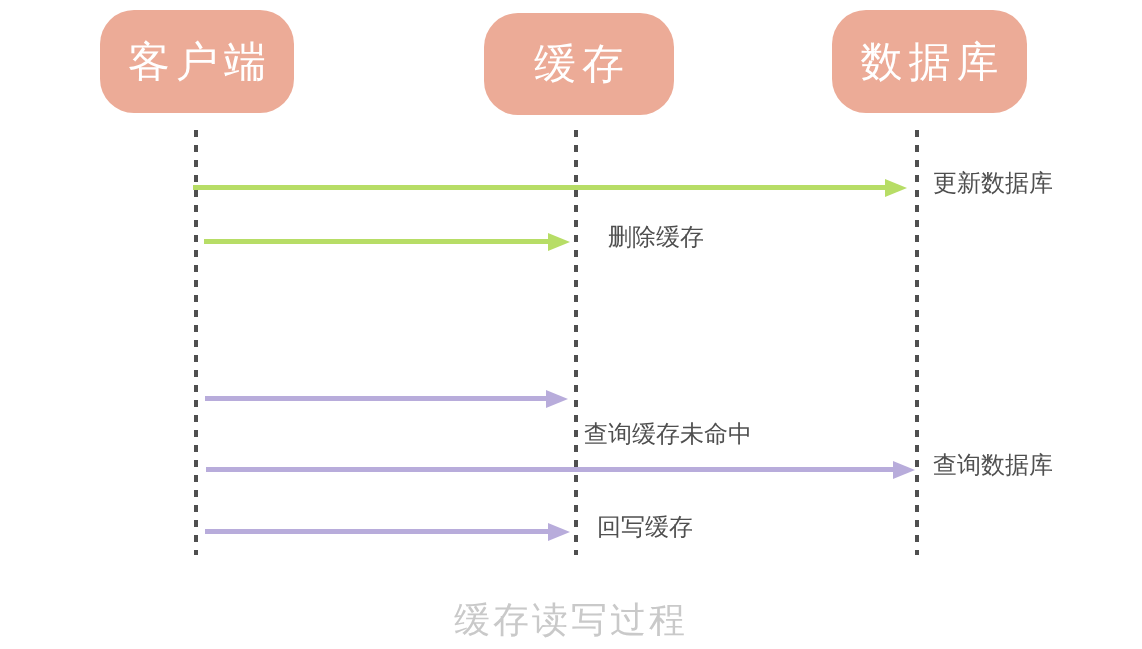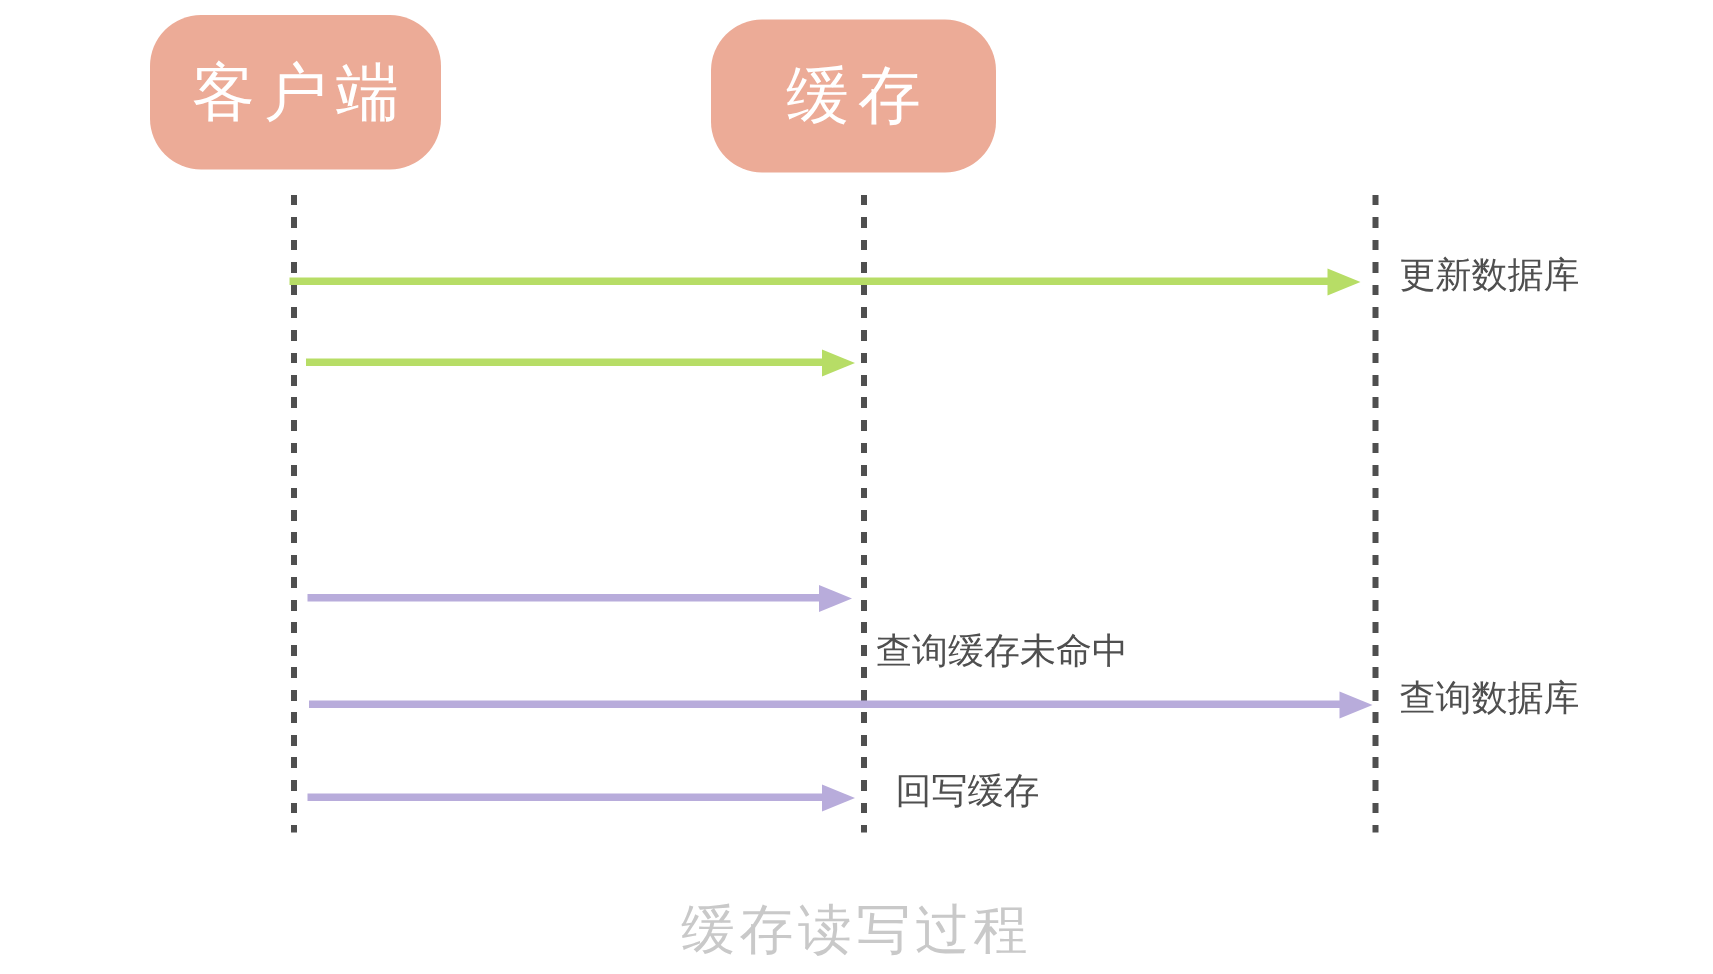--- a/index.html
+++ b/index.html
@@ -22,21 +22,21 @@
     background: var(--actor-fill, #ecab97);
     color: var(--actor-text, #ffffff);
     display: flex;
     align-items: center;
     justify-content: center;
     font-size: 42px;
     letter-spacing: 6px;
     text-indent: 6px;
   }
   .actor.client   { left: 100px; top: 10px; width: 194px; height: 103px; }
-  .actor.cache    { left: 474px; top: 13px; width: 190px; height: 102px; }
+  .actor.cache    { left: 484px; top: 13px; width: 190px; height: 102px; }
   .actor.database { left: 832px; top: 10px; width: 195px; height: 103px; }
 
   
   .lifeline {
     position: absolute;
     top: 130px;
     height: 425px;
     width: 4px;
     background: repeating-linear-gradient(
       to bottom,
@@ -112,20 +112,23 @@
 <body>
 
 <div class="canvas">
 
   <div class="actor client">
     <span>客户端</span>
   </div>
   <div class="actor cache">
     <span>缓存</span>
   </div>
+  <div class="actor database">
+    <span>数据库</span>
+  </div>
 
   <div class="lifeline client"></div>
   <div class="lifeline cache"></div>
   <div class="lifeline database"></div>
 
   <div class="msg-arrow write a1">
     <div class="line"></div>
     <div class="head"></div>
   </div>
   <div class="msg-arrow write a2">
@@ -139,19 +142,20 @@
   <div class="msg-arrow read a4">
     <div class="line"></div>
     <div class="head"></div>
   </div>
   <div class="msg-arrow read a5">
     <div class="line"></div>
     <div class="head"></div>
   </div>
 
   <div class="msg-label l1">更新数据库</div>
+  <div class="msg-label l2">删除缓存</div>
   <div class="msg-label l3">查询缓存未命中</div>
   <div class="msg-label l4">查询数据库</div>
   <div class="msg-label l5">回写缓存</div>
 
   <div class="caption">缓存读写过程</div>
 
 </div>
 
 </body></html>

